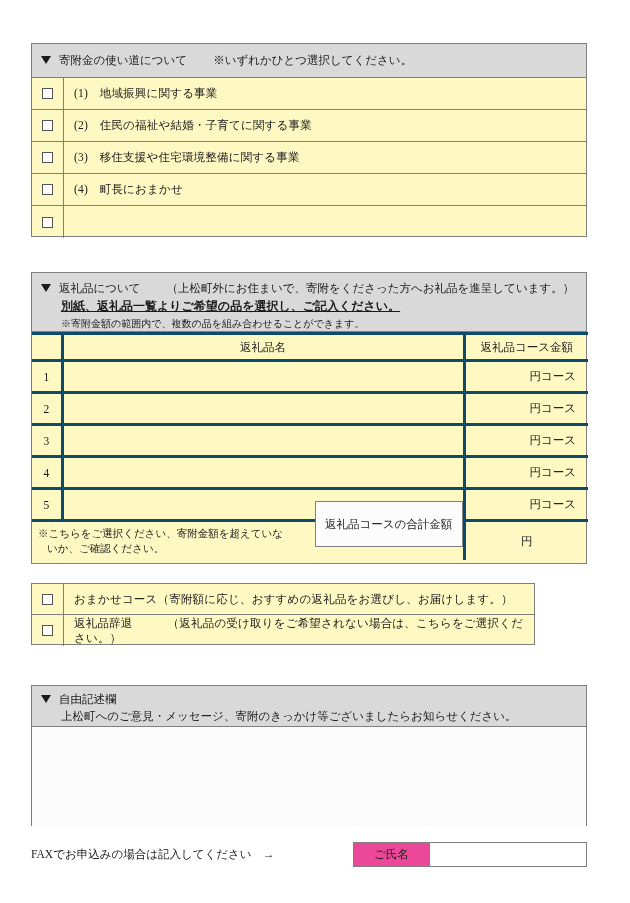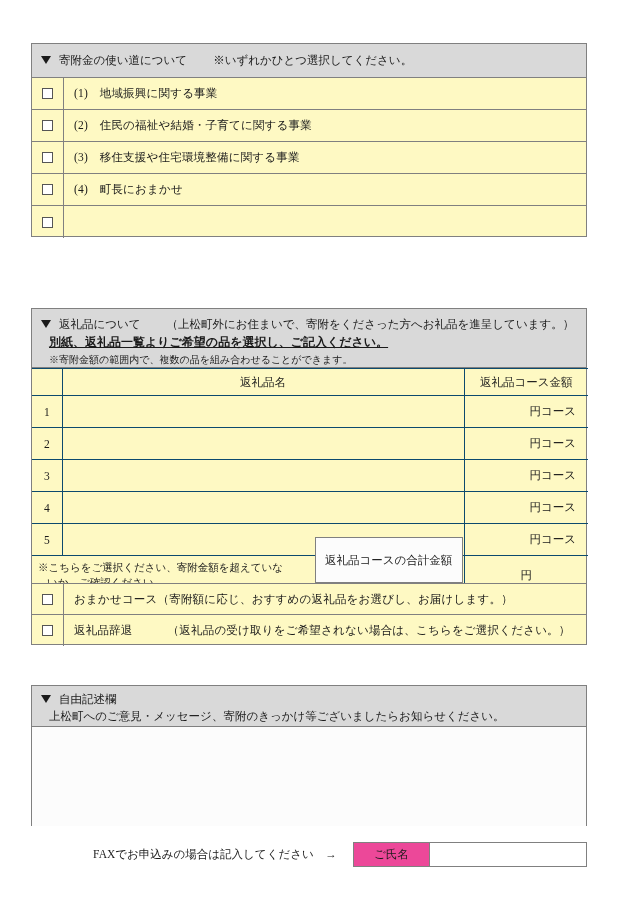--- a/index.html
+++ b/index.html
@@ -83,49 +83,49 @@
     top: -1px;
   }
 
   .hdr-line {
     font-size: 11.5px;
     padding-left: 9px;
     line-height: 1.5;
     white-space: nowrap;
   }
   .hdr-line .gap { display: inline-block; width: 26px; }
-  .hdr-sub-indent { padding-left: 17px; }
+  .hdr-sub-indent { padding-left: 29px; }
   .hdr-bold-ul {
     font-weight: bold;
     text-decoration: underline;
     font-size: 12px;
   }
   .hdr-small {
     font-size: 10px;
   }
 
   
   #sec1 { left: 31px; top: 43px; width: 556px; height: 194px; }
   #sec1 .hdr { height: 34px; display:flex; align-items:center; }
   #sec1 .row { height: 32px; font-family: Liberation Serif, serif; }
 
   
-  #sec2 { left: 31px; top: 272px; width: 556px; height: 292px; margin-top: 36px; }
+  #sec2 { left: 31px; top: 272px; width: 556px; height: 292px; }
   #sec2 .hdr {
     height: 59px;
     padding: 7px 0 0 0;
   }
   .gift-table {
     width: 100%;
     border-collapse: collapse;
     table-layout: fixed;
     font-size: 11.5px;
   }
   .gift-table td, .gift-table th {
-    border: 1px solid #0c4a6e;
+    border: 3px solid #0c4a6e;
     box-sizing: border-box;
     font-weight: normal;
     padding: 0;
   }
   .gift-table tr > *:first-child { border-left: none; }
   .gift-table tr > *:last-child { border-right: none; }
   .gift-table tr:last-child > * { border-bottom: none; }
   .gift-table .c-no   { width: 30px;  text-align: center; }
   .gift-table .c-name { width: 402px; text-align: center; }
   .gift-table .c-amt  { width: 124px; text-align: right; padding-right: 12px; }
@@ -141,40 +141,39 @@
   }
   .note-cell .ln2 { display:block; padding-left: 9px; }
   .tot-val {
     text-align: center !important;
     padding-right: 0 !important;
     font-size: 11.5px;
     vertical-align: middle;
   }
 
   
-  #sec3 { left: 31px; top: 583px; width: 556px; height: 62px; }
+  #sec3 { left: 31px; top: 583px; width: 504px; height: 62px; }
   #sec3 .row { height: 31px; }
 
   
   #sec4 { left: 31px; top: 685px; width: 556px; height: 141px; }
   #sec4 .hdr { height: 41px; padding-top: 5px; }
   #sec4 .body { height: 99px; background: #fcfcfc; }
 
   
   #faxrow {
     position: absolute;
     left: 31px; top: 841px;
     width: 556px; height: 26px;
     display: flex;
     align-items: center;
     font-size: 11.5px;
   }
   .fax-label {
     width: 324px;
-    text-align: right;
     padding-right: 16px;
     box-sizing: border-box;
     white-space: nowrap;
   }
   .fax-name-cell {
     width: 78px;
     height: 25px;
     border: 1px solid #808080;
     box-sizing: border-box;
     display: flex;

